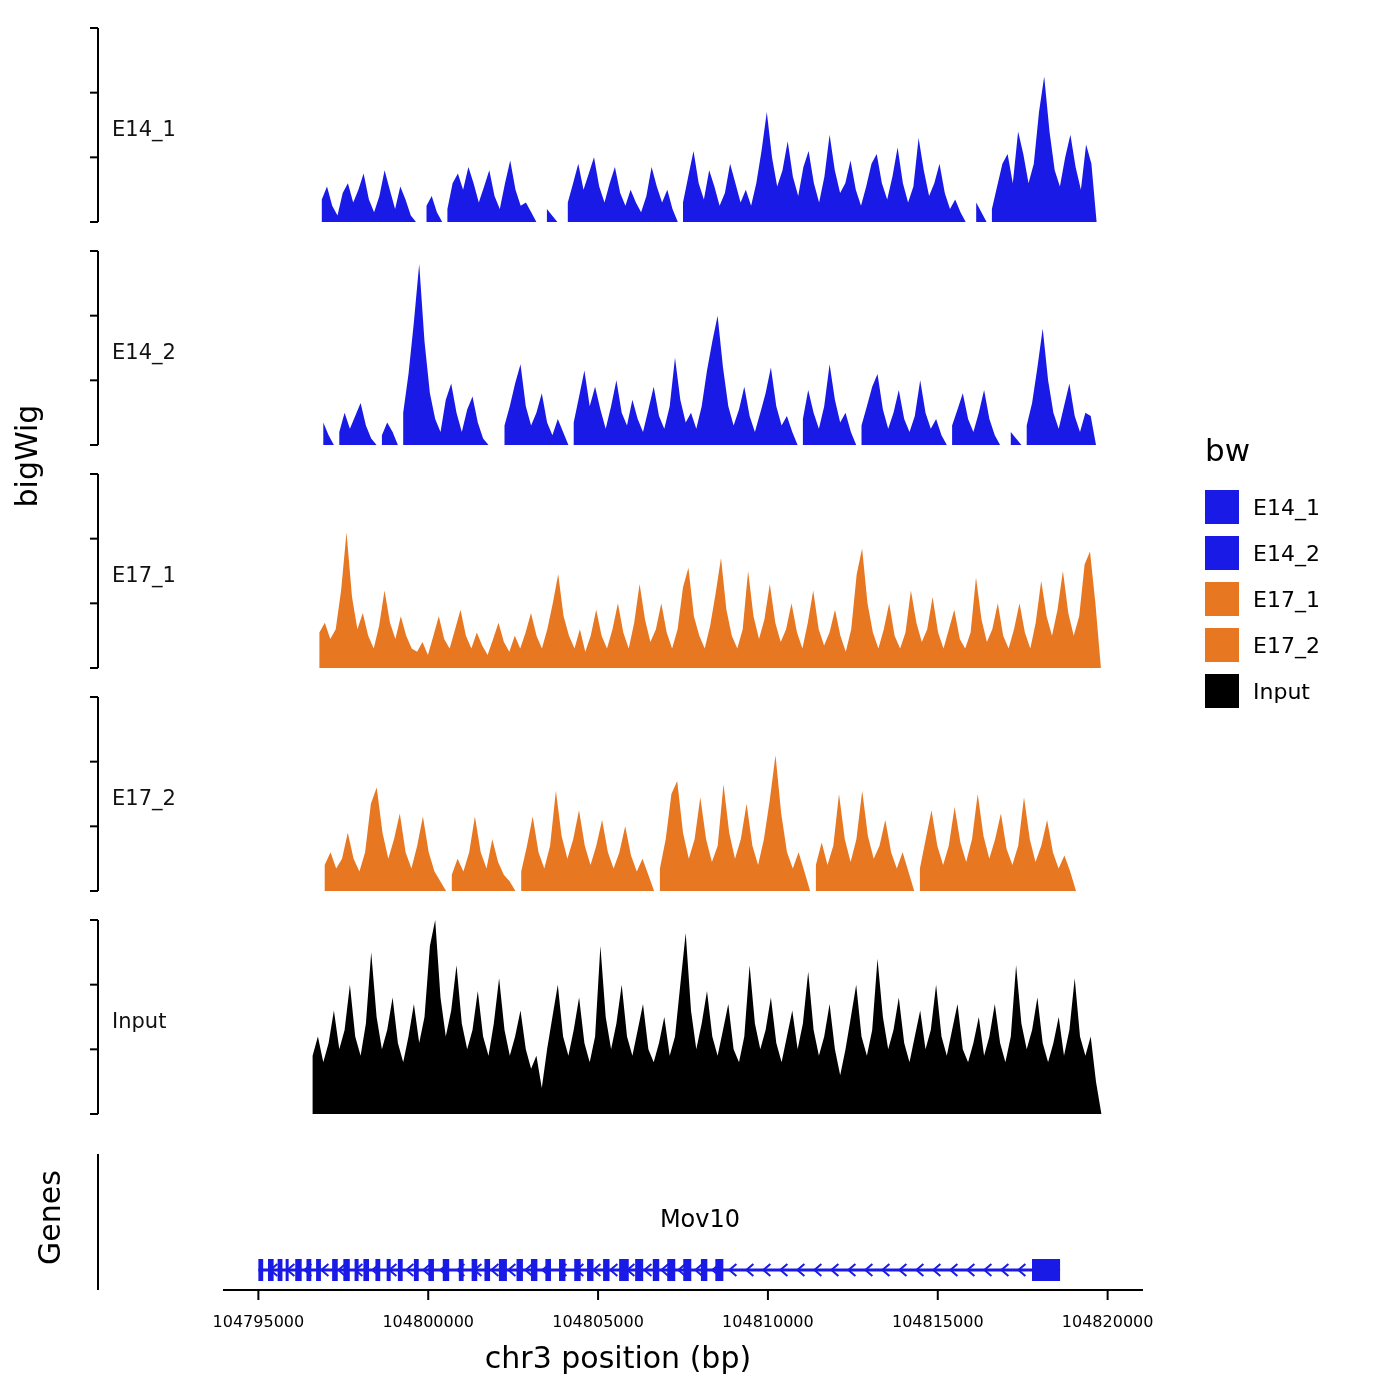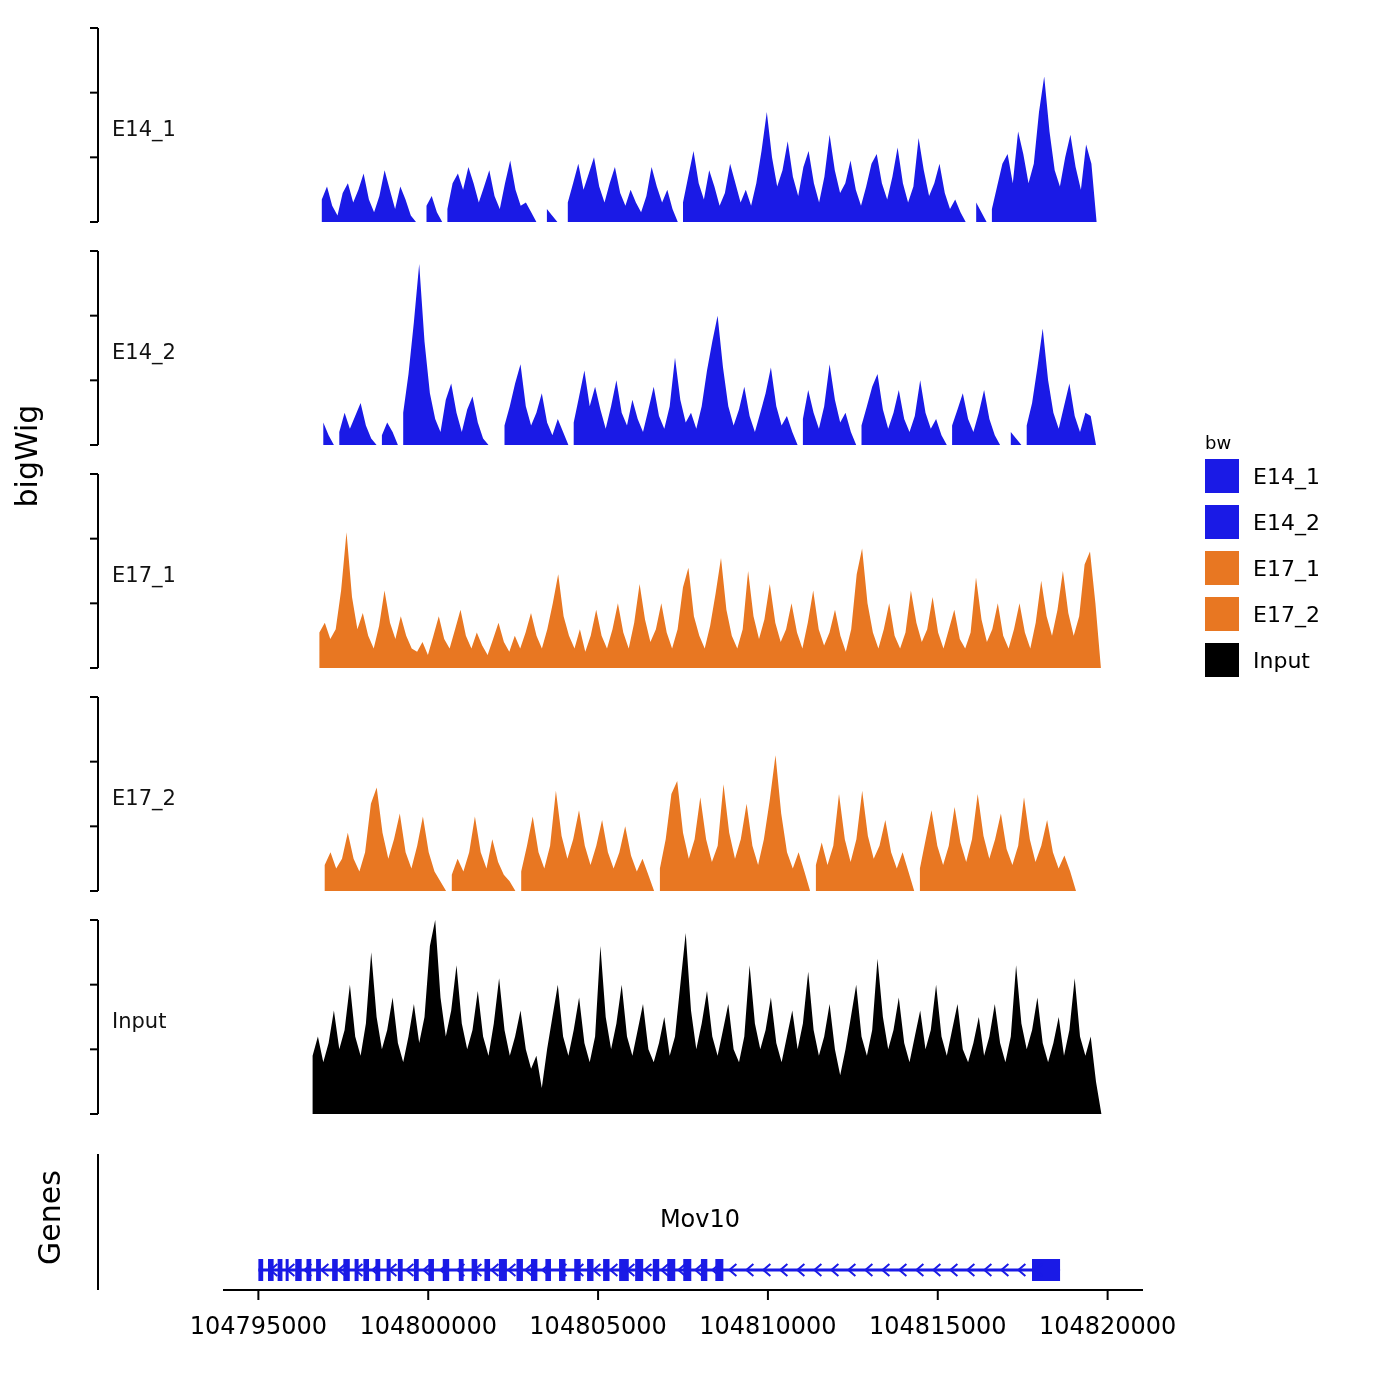--- a/index.html
+++ b/index.html
@@ -39,34 +39,34 @@
     position:absolute;
     font-size:21px;
     color:#111;
     white-space:nowrap;
   }
 
   .xaxis-wrap{position:absolute;left:88px;top:1288px;width:1060px;height:60px;}
   .xtick-label{
     position:absolute;
     top:24px;
-    font-size:24px;
+    font-size:16px;
     transform:translateX(-50%);
     white-space:nowrap;
   }
   .xlabel{
     position:absolute;
     left:88px; top:1340px;
     width:1060px;
     text-align:center;
     font-size:30px;
   }
 
   .legend{position:absolute;left:1205px;top:432px;width:180px;}
-  .legend-title{font-size:18px;}
+  .legend-title{font-size:31px;margin-bottom:16px;}
   .legend-row{display:flex;align-items:center;height:46px;}
   .legend-swatch{width:34px;height:34px;margin-right:14px;flex:0 0 auto;}
   .legend-text{font-size:22px;}
 
   .gene-name{
     position:absolute;
     font-size:24px;
     white-space:nowrap;
     transform:translateX(-50%);
   }
@@ -248,20 +248,21 @@
 
   <div class="xaxis-wrap" id="xaxis"><svg width="1060" height="22">
         <line x1="135" y1="2" x2="1055" y2="2" stroke="#000" stroke-width="2"></line>
         <line x1="170.38167938931298" y1="2" x2="170.38167938931298" y2="12" stroke="#000" stroke-width="2"></line>
         <line x1="340.2290076335878" y1="2" x2="340.2290076335878" y2="12" stroke="#000" stroke-width="2"></line>
         <line x1="510.0763358778626" y1="2" x2="510.0763358778626" y2="12" stroke="#000" stroke-width="2"></line>
         <line x1="679.9236641221374" y1="2" x2="679.9236641221374" y2="12" stroke="#000" stroke-width="2"></line>
         <line x1="849.7709923664122" y1="2" x2="849.7709923664122" y2="12" stroke="#000" stroke-width="2"></line>
         <line x1="1019.618320610687" y1="2" x2="1019.618320610687" y2="12" stroke="#000" stroke-width="2"></line>
       </svg><div class="xtick-label" style="left: 170.382px;">104795000</div><div class="xtick-label" style="left: 340.229px;">104800000</div><div class="xtick-label" style="left: 510.076px;">104805000</div><div class="xtick-label" style="left: 679.924px;">104810000</div><div class="xtick-label" style="left: 849.771px;">104815000</div><div class="xtick-label" style="left: 1019.62px;">104820000</div></div>
+  <div class="xlabel">chr3 position (bp)</div>
 
   <div class="legend">
     <div class="legend-title">bw</div>
     <div id="legend-rows">
         <div class="legend-row">
           <span class="legend-swatch" style="background: rgb(26, 26, 230);"></span>
           <span class="legend-text">E14_1</span>
         </div>
         <div class="legend-row">
           <span class="legend-swatch" style="background: rgb(26, 26, 230);"></span>

